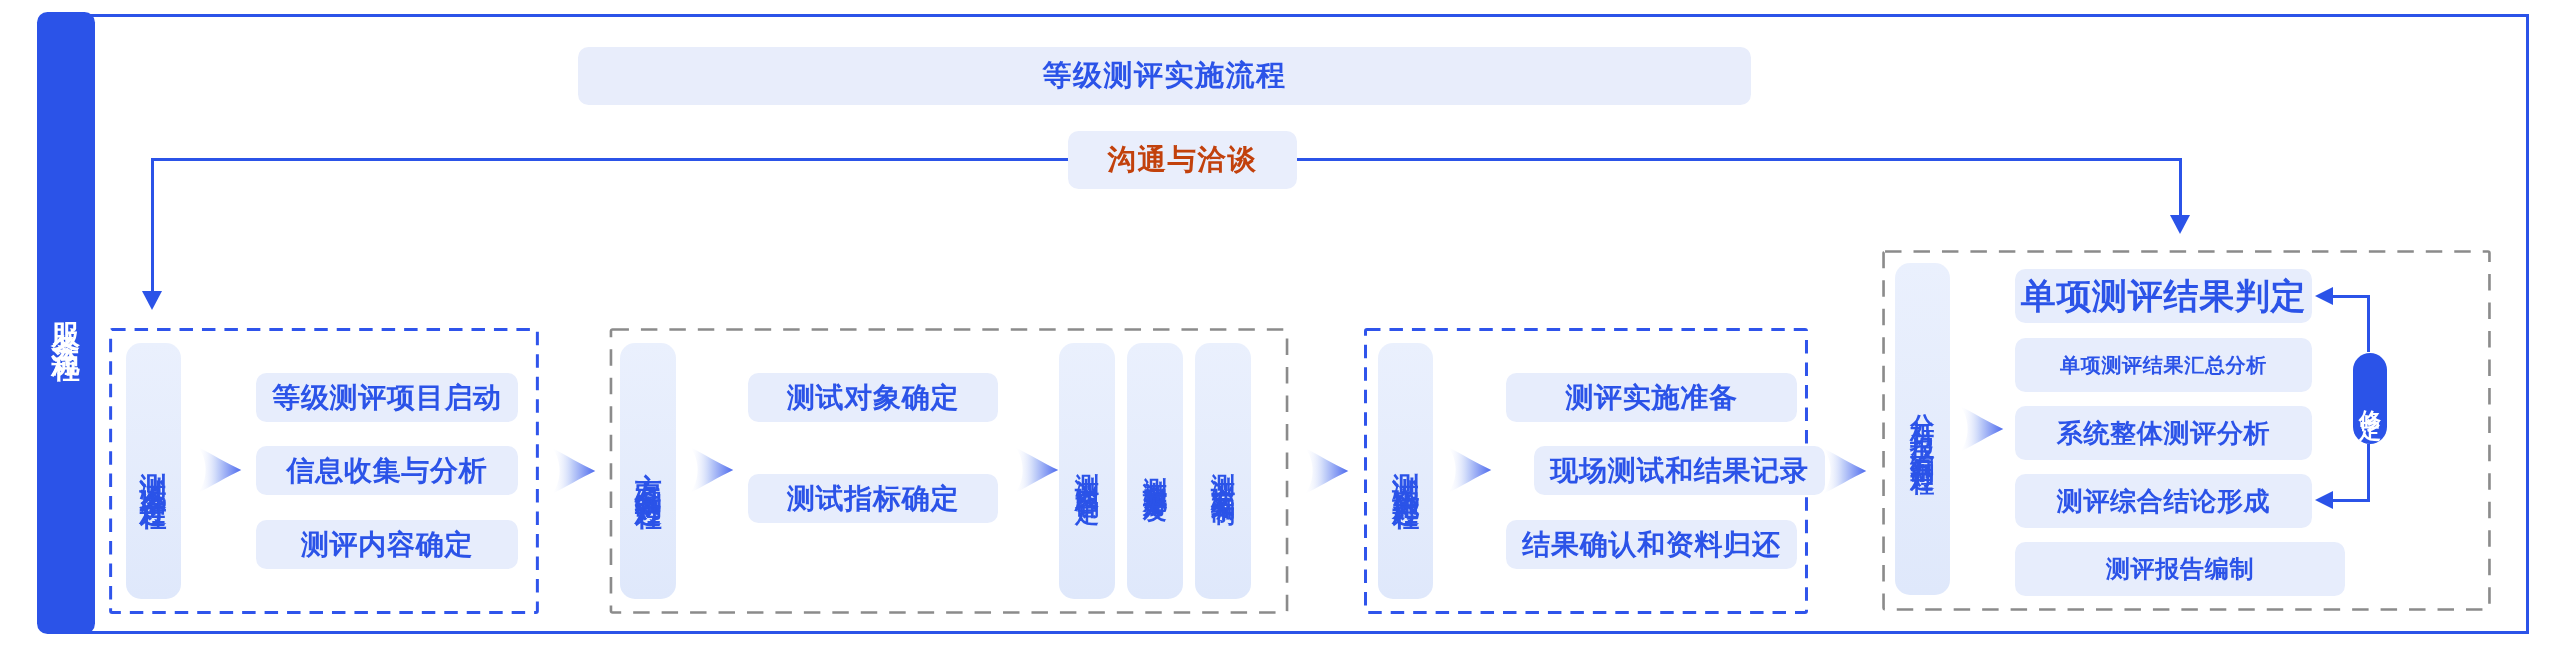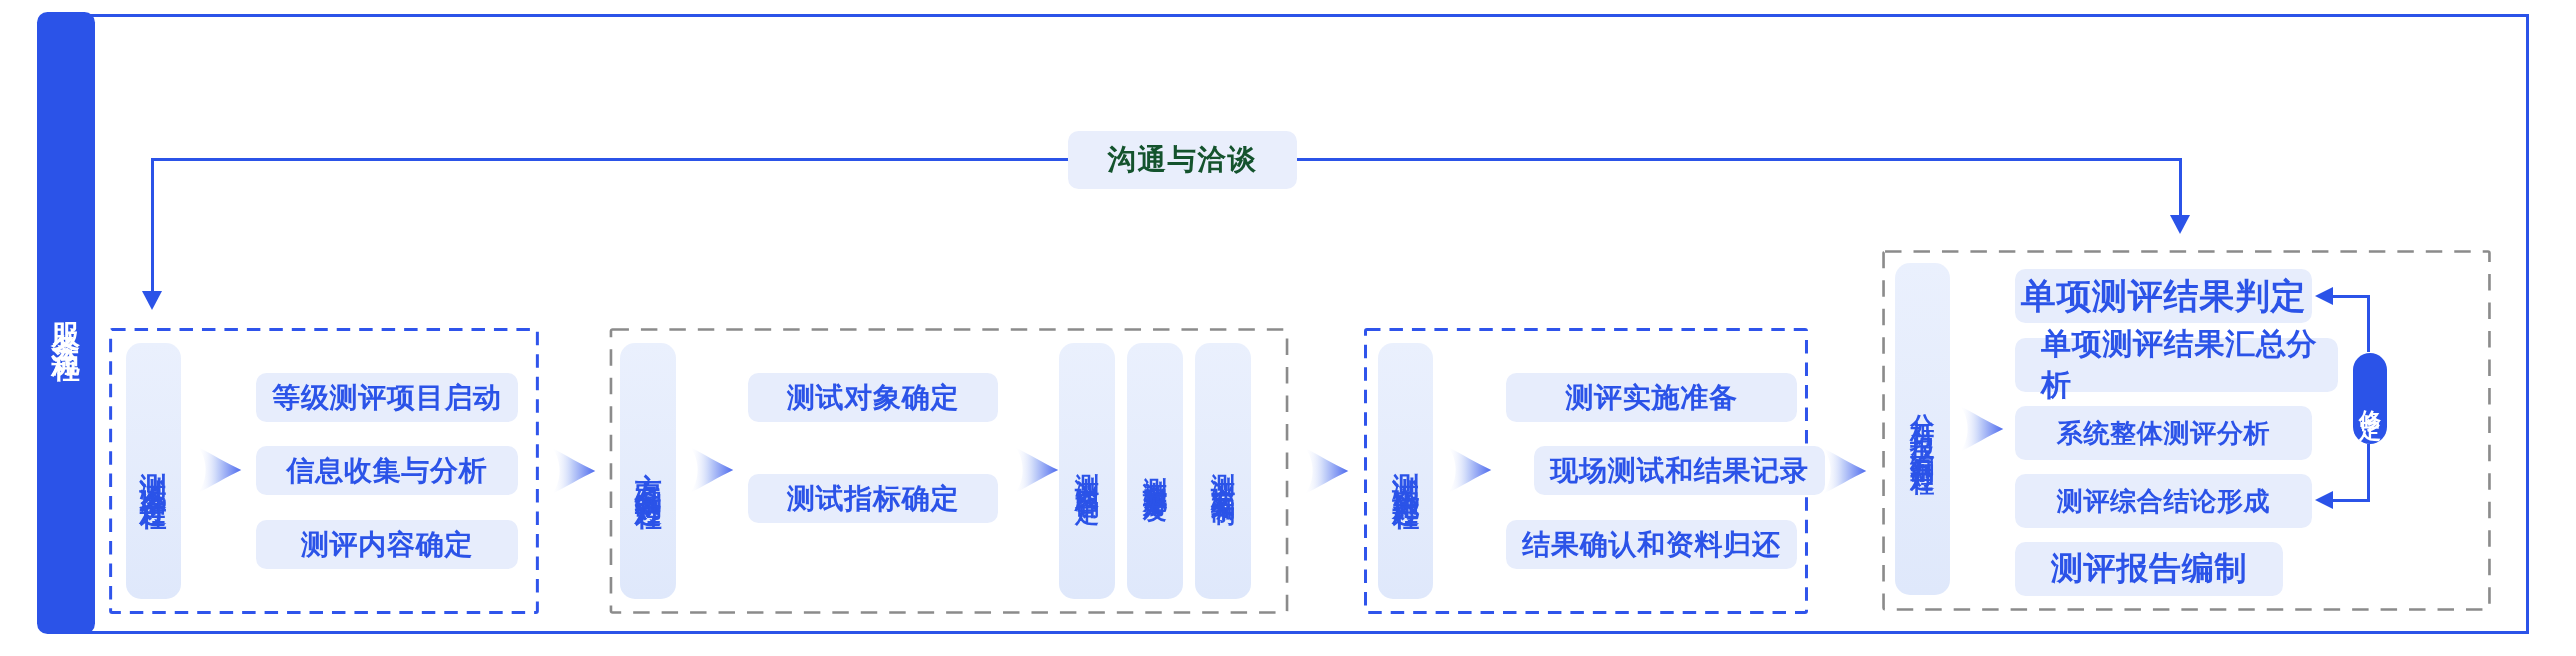--- a/index.html
+++ b/index.html
@@ -29,21 +29,21 @@
     position:absolute;width:0;height:0;z-index:1;
     border-left:10.5px solid transparent;border-right:10.5px solid transparent;border-top:19.5px solid #2B53E8;
   }
   .arrow-left{
     position:absolute;width:0;height:0;z-index:1;
     border-top:9.7px solid transparent;border-bottom:9.7px solid transparent;border-right:18px solid #2B53E8;
   }
   .comm-box{
     position:absolute;left:1068px;top:131px;width:229px;height:58px;background:#E9EEFC;
     border-radius:10.5px;display:flex;align-items:center;justify-content:center;
-    color:#14532d;font-size:28.5px;font-weight:700;z-index:3;letter-spacing:1.5px;
+    color:#c2410c;font-size:28.5px;font-weight:700;z-index:3;letter-spacing:1.5px;
   }
   .stage{position:absolute;z-index:2;}
   .dash-svg{position:absolute;left:0;top:0;}
   .dash-rect{fill:none;rx:2;}
   .dash-blue{stroke:#2F54EB;stroke-width:4;stroke-dasharray:18 12;}
   .dash-gray{stroke:#8B8B8B;stroke-width:3.5;stroke-dasharray:22 16;}
   .pill{
     position:absolute;background:linear-gradient(180deg,#EAF0FD,#DFE8FB);border-radius:15px;
     display:flex;align-items:center;justify-content:center;color:#2B53E8;font-weight:600;
   }
@@ -75,20 +75,21 @@
 </svg>
 
 <div class="canvas">
 
   <div class="panel"></div>
 
   <div class="sidebar">
     <span class="vtext">服务流程</span>
   </div>
 
+  <div class="banner">等级测评实施流程</div>
 
   <div class="comm-line"></div>
   <div class="drop-line" style="left:151px;top:158px;height:135px;"></div>
   <div class="arrow-down" style="left:142px;top:291px;"></div>
   <div class="drop-line" style="left:2179px;top:158px;height:58px;"></div>
   <div class="arrow-down" style="left:2170px;top:215px;"></div>
 
   <div class="comm-box">沟通与洽谈</div>
 
   <div class="stage" style="left:109px;top:328px;width:430px;height:286px;">
@@ -163,24 +164,24 @@
     <svg class="dash-svg" width="609" height="361" viewBox="0 0 813 482">
       <rect class="dash-rect dash-gray" x="2" y="2" width="809" height="478"></rect>
     </svg>
     <div class="pill" style="left:12.7px;top:12.7px;width:55px;height:332px;">
       <span class="vtext" style="font-size:24px;letter-spacing:7.5px;">分析与报告编制过程</span>
     </div>
     <svg class="chev" style="left:77px;top:155px;" viewBox="0 0 60 64" preserveAspectRatio="none">
       <path d="M1,1 C18,10 40,23 59,32 C40,41 18,54 1,63 C15,47 15,17 1,1 Z" fill="url(#arrowGrad)"></path>
     </svg>
     <div class="step" style="left:133px;top:19px;width:297px;height:54px;font-size:35px;">单项测评结果判定</div>
-    <div class="step" style="left:133px;top:88px;width:297px;height:54px;font-size:30px;padding-left:26px;">单项测评结果汇总分析</div>
+    <div class="step" style="left:133px;top:88px;width:297px;height:54px;font-size:20px;">单项测评结果汇总分析</div>
     <div class="step" style="left:133px;top:156px;width:297px;height:54px;font-size:26px;">系统整体测评分析</div>
     <div class="step" style="left:133px;top:224px;width:297px;height:54px;font-size:26px;">测评综合结论形成</div>
-    <div class="step" style="left:133px;top:292px;width:268px;height:54px;font-size:32px;">测评报告编制</div>
+    <div class="step" style="left:133px;top:292px;width:330px;height:54px;font-size:24px;">测评报告编制</div>
 
     <div class="arrow-left" style="left:433px;top:37px;"></div>
     <div class="conn" style="left:450px;top:45px;width:38px;height:3px;"></div>
     <div class="conn" style="left:485px;top:46px;width:3px;height:56px;"></div>
     <div class="rev-pill" style="left:471px;top:103px;width:34px;height:91px;">
       <span class="vtext">修定</span>
     </div>
     <div class="conn" style="left:485px;top:194px;width:3px;height:58px;"></div>
     <div class="conn" style="left:450px;top:249px;width:38px;height:3px;"></div>
     <div class="arrow-left" style="left:433px;top:241px;"></div>

